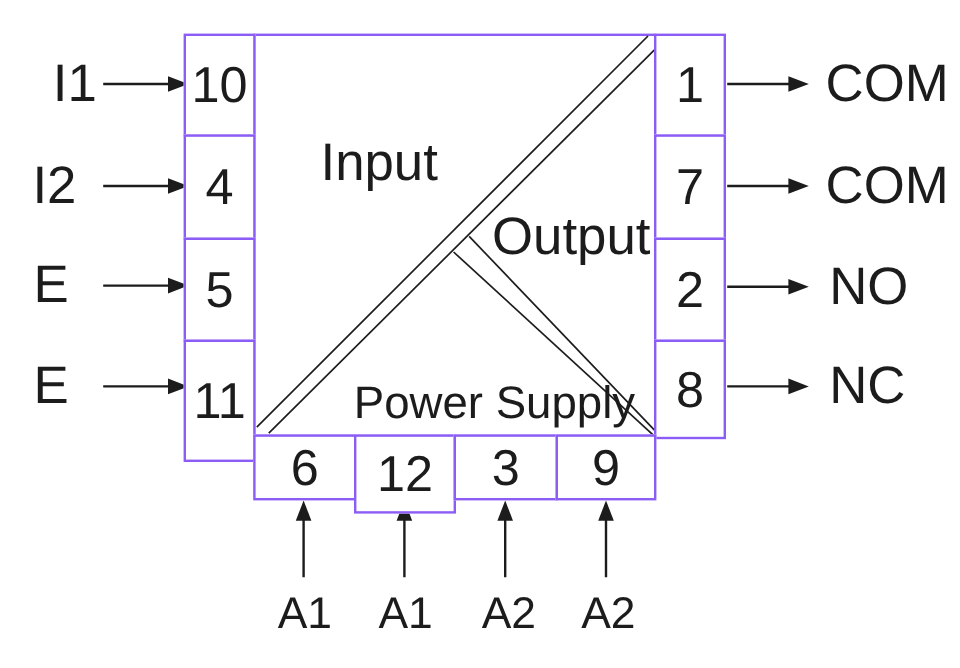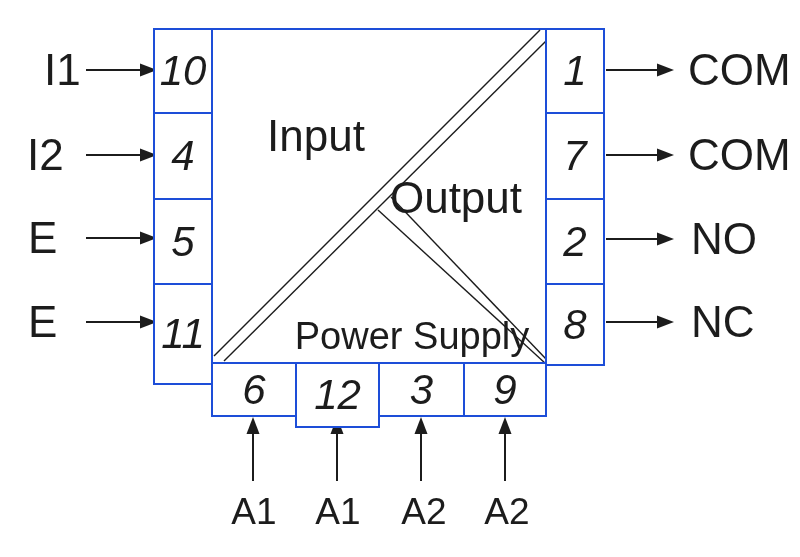--- a/index.html
+++ b/index.html
@@ -29,27 +29,26 @@
   .overlay g.diag line {
     stroke-width: 1.4;
   }
   .overlay polygon {
     fill: #1c1c1c;
     stroke: none;
   }
   .box {
     position: absolute;
     box-sizing: border-box;
-    border: 2px solid #1d4ed8;
+    border: 2px solid #8b5cf6;
     background: #ffffff;
     display: flex;
     align-items: center;
     justify-content: center;
     z-index: 2;
-    font-style: italic;
   }
   .box.main {
     background: transparent;
     z-index: 0;
   }
   .terminal-num {
     font-size: 42px;
     line-height: 1;
   }
   .region-label {
@@ -143,21 +142,21 @@
     </g>
     <g>
       <line x1="505" y1="433" x2="505" y2="481"></line>
         <polygon points="505,417 498.5,434 511.5,434"></polygon>
     </g>
   </svg>
 
   <div class="box main" style="left:211px; top:28px; width:336px; height:336px;"></div>
 
   <div class="region-label" style="left:316px; top:136px;">Input</div>
-  <div class="region-label" style="left:456px; top:198px;">Output</div>
+  <div class="region-label" style="left:476px; top:198px;">Output</div>
   <div class="region-label small" style="left:382px; top:336px;">Power Supply</div>
 
   <div class="box" style="left:153px; top:28px; width:60px; height:86px;">
     <span class="terminal-num">10</span>
   </div>
   <div class="box" style="left:153px; top:112px; width:60px; height:88px;">
     <span class="terminal-num">4</span>
   </div>
   <div class="box" style="left:153px; top:198px; width:60px; height:87px;">
     <span class="terminal-num">5</span>

